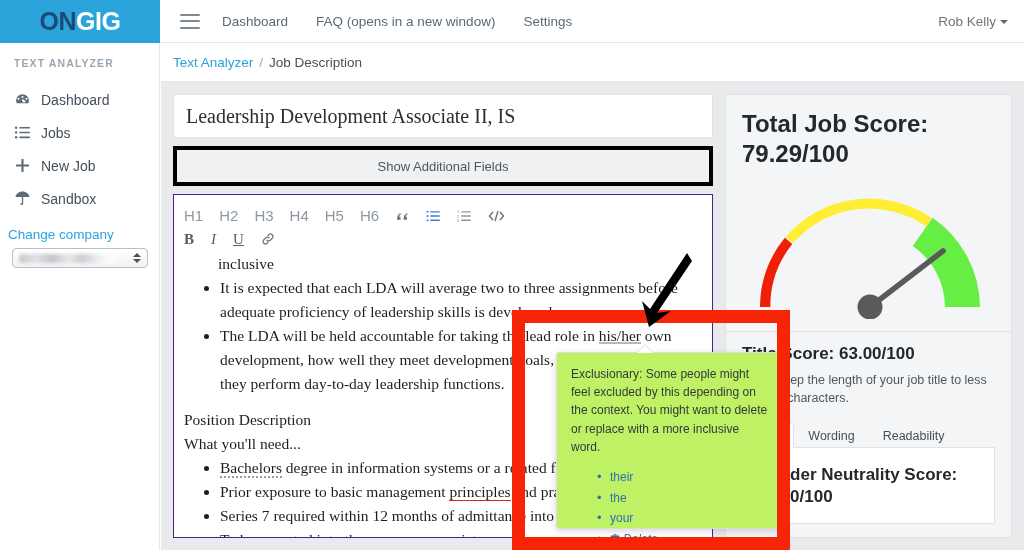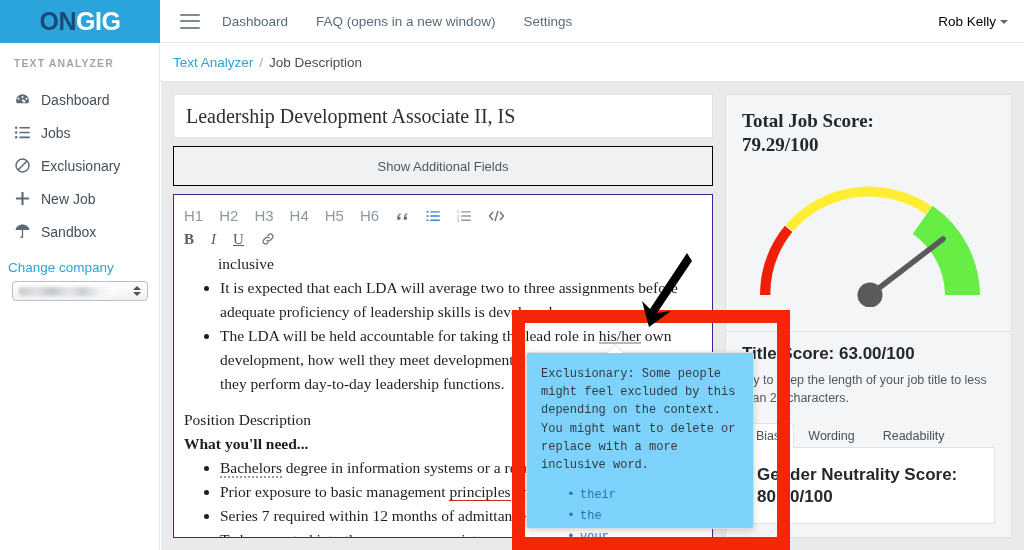--- a/index.html
+++ b/index.html
@@ -38,21 +38,21 @@
     display: flex; flex-direction: column; justify-content: space-between;
     cursor: pointer;
   }
   .hamburger span { display: block; height: 2px; background: #7d8b99; border-radius: 1px; }
   .nav-link {
     font-size: 13.5px; color: #5a6a78; margin-right: 28px;
     cursor: pointer; white-space: nowrap;
   }
   .nav-right {
     margin-left: auto; margin-right: 16px;
-    font-size: 13.5px; color: #000000; cursor: pointer; white-space: nowrap;
+    font-size: 13.5px; color: #737373; cursor: pointer; white-space: nowrap;
   }
   .caret-down {
     display: inline-block; width: 0; height: 0; margin-left: 4px;
     border-left: 4px solid transparent; border-right: 4px solid transparent;
     border-top: 4px solid #5a6a78; vertical-align: middle;
   }
 
   
   .sidebar {
     position: absolute; left: 0; top: 43px;
@@ -127,21 +127,21 @@
   
   .left-col { width: 540px; display: flex; flex-direction: column; gap: 8px; }
   .title-card {
     background: #ffffff; border: 1px solid #dfe3e6;
     padding: 10px 12px; height: 44px; display: flex; align-items: center;
   }
   .title-card .jobtitle {
     font-family: "Liberation Serif", serif; font-size: 20px; color: #2f2f2f;
   }
   .show-fields-btn {
-    background: #eff1f2; border: 1px solid #000000;
+    background: #eff1f2; border: 4px solid #000000;
     height: 40px; display: flex; align-items: center; justify-content: center;
     font-size: 13px; color: #4d5862; cursor: pointer;
   }
   .editor-card {
     background: #ffffff; border: 1px solid #4c1d95;
     flex: 1; padding: 8px 10px 0 10px; overflow: hidden; position: relative;
   }
   .tb-row { display: flex; align-items: center; gap: 16px; height: 25px; }
   .tb-row2 { display: flex; align-items: center; gap: 17px; height: 22px; }
   .tb-btn {
@@ -159,32 +159,32 @@
   
   .doc {
     font-family: "Liberation Serif", serif;
     font-size: 15.5px; line-height: 1.55; color: #1e1e1e;
     padding-top: 2px;
   }
   .doc p { margin: 0 0 0 34px; }
   .doc ul { margin: 0 0 0 18px; padding-left: 18px; }
   .doc li { margin: 0; }
   .doc .sec { margin: 12px 0 0 0; }
-  .doc .bold { font-weight: bold; }
+  .doc .bold { font-weight: normal; }
   .u-dotted { border-bottom: 2px dotted #9a9a9a; }
   .u-red { border-bottom: 1.5px solid #d1232a; }
   .u-gray { background: linear-gradient(to top, #b8b8b8 2px, transparent 2px); }
 
   
   .right-col { width: 287px; display: flex; flex-direction: column; gap: 0; }
   .score-card {
     background: #f4f5f6; border: 1px solid #dfe3e6;
     padding: 14px 16px 0 16px; height: 238px; position: relative;
   }
-  .score-title { font-size: 19px; font-weight: bold; color: #23282d; line-height: 1.25; font-family: Liberation Serif, serif; }
+  .score-title { font-size: 24px; font-weight: bold; color: #23282d; line-height: 1.25; }
   .gauge-wrap { position: relative; width: 255px; height: 134px; margin-top: 16px; }
   .title-score-card {
     background: #f4f5f6; border: 1px solid #dfe3e6; border-top: none;
     padding: 12px 16px 0 16px; flex: 1; position: relative;
   }
   .ts-head { font-size: 17px; font-weight: bold; color: #23282d; }
   .ts-sub { font-size: 12.5px; color: #4d5862; margin-top: 7px; line-height: 1.45; }
   .tabs { display: flex; align-items: flex-end; margin-top: 14px; height: 27px; }
   .tab {
     padding: 5px 13px; font-size: 12.5px; color: #44505b; cursor: pointer;
@@ -195,27 +195,27 @@
     border-top-left-radius: 4px; border-top-right-radius: 4px;
   }
   .tab-panel {
     background: #ffffff; border: 1px solid #dfe3e6;
     margin-top: -1px; padding: 16px 14px; flex: 1;
   }
   .gn-title { font-size: 17px; font-weight: bold; color: #23282d; line-height: 1.25; }
 
   
   .tooltip {
-    position: absolute; left: 526px; top: 352px;
+    position: absolute; left: 556px; top: 352px;
     width: 228px; height: 177px;
-    background: #7dd3fc;
+    background: #bef264;
     border: 1px solid #dcdcdc; border-radius: 3px;
     box-shadow: 0 2px 7px rgba(0,0,0,0.17);
     padding: 12px 14px 8px 14px; z-index: 40;
-    font-family: Liberation Mono, monospace;
+    font-family: Liberation Sans, sans-serif;
   }
   .tooltip-arrow {
     position: absolute; left: 80px; top: -8px;
     width: 0; height: 0;
     border-left: 8px solid transparent; border-right: 8px solid transparent;
     border-bottom: 8px solid #ffffff;
     filter: drop-shadow(0 -1px 0 #dcdcdc);
   }
   .tt-text { font-size: 12px; line-height: 1.52; color: #33393f; }
   .tt-list { margin: 11px 0 0 26px; padding: 0; list-style: none; }
@@ -287,29 +287,20 @@
             <circle cx="2" cy="8" r="1.1"></circle>
             <circle cx="2" cy="12.5" r="1.1"></circle>
             <rect x="5" y="2.8" width="10" height="1.5" rx=".6"></rect>
             <rect x="5" y="7.3" width="10" height="1.5" rx=".6"></rect>
             <rect x="5" y="11.8" width="10" height="1.5" rx=".6"></rect>
           </svg>
       </span>
       <span>Jobs</span>
     </div>
 
-    <div class="side-item">
-      <span class="side-icon">
-        <svg width="17" height="17" viewBox="0 0 16 16" fill="none" stroke="currentColor" stroke-width="1.4">
-            <circle cx="8" cy="8" r="6.1"></circle>
-            <line x1="3.7" y1="12.3" x2="12.3" y2="3.7"></line>
-          </svg>
-      </span>
-      <span>Exclusionary</span>
-    </div>
 
     <div class="side-item">
       <span class="side-icon">
         <svg width="17" height="17" viewBox="0 0 16 16" fill="currentColor">
             <rect x="7" y="1.8" width="2" height="12.4" rx=".5"></rect>
             <rect x="1.8" y="7" width="12.4" height="2" rx=".5"></rect>
           </svg>
       </span>
       <span>New Job</span>
     </div>

